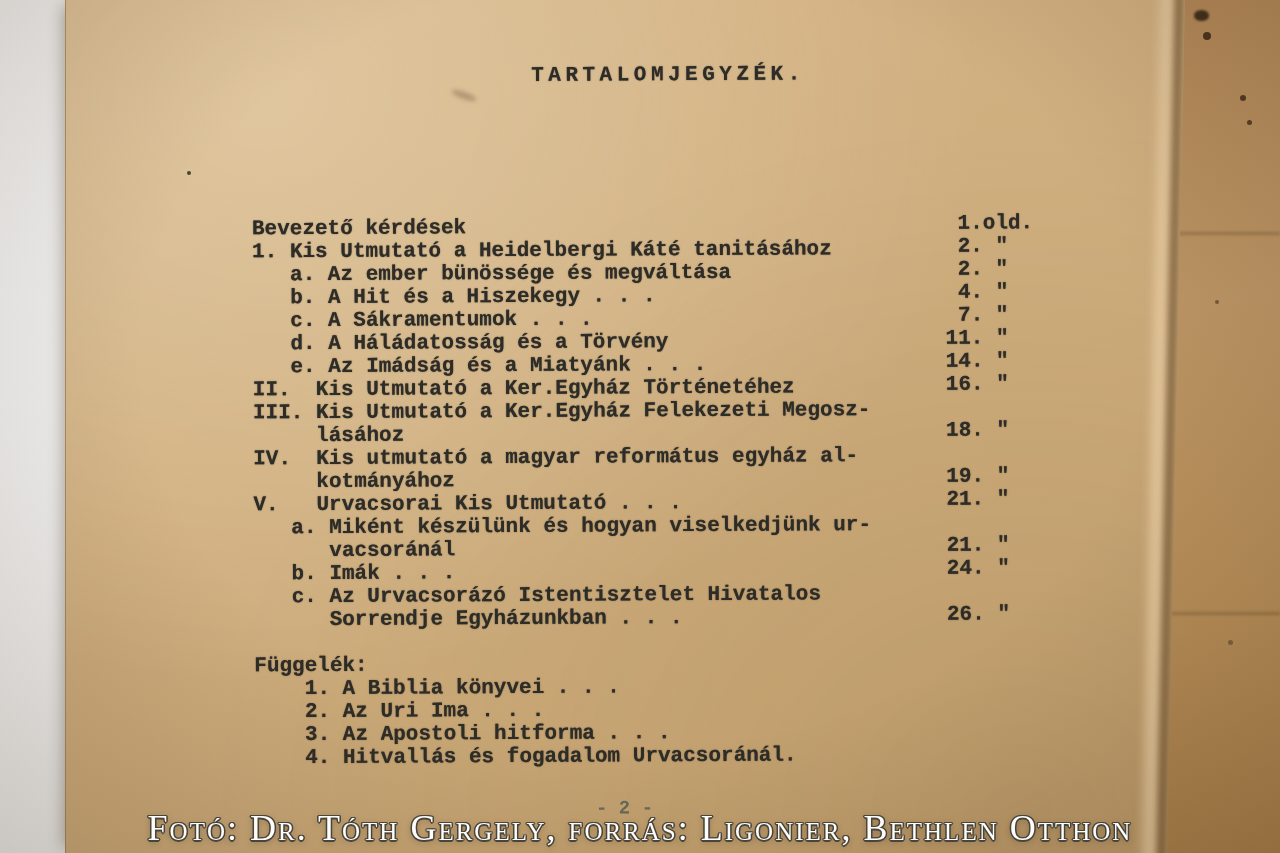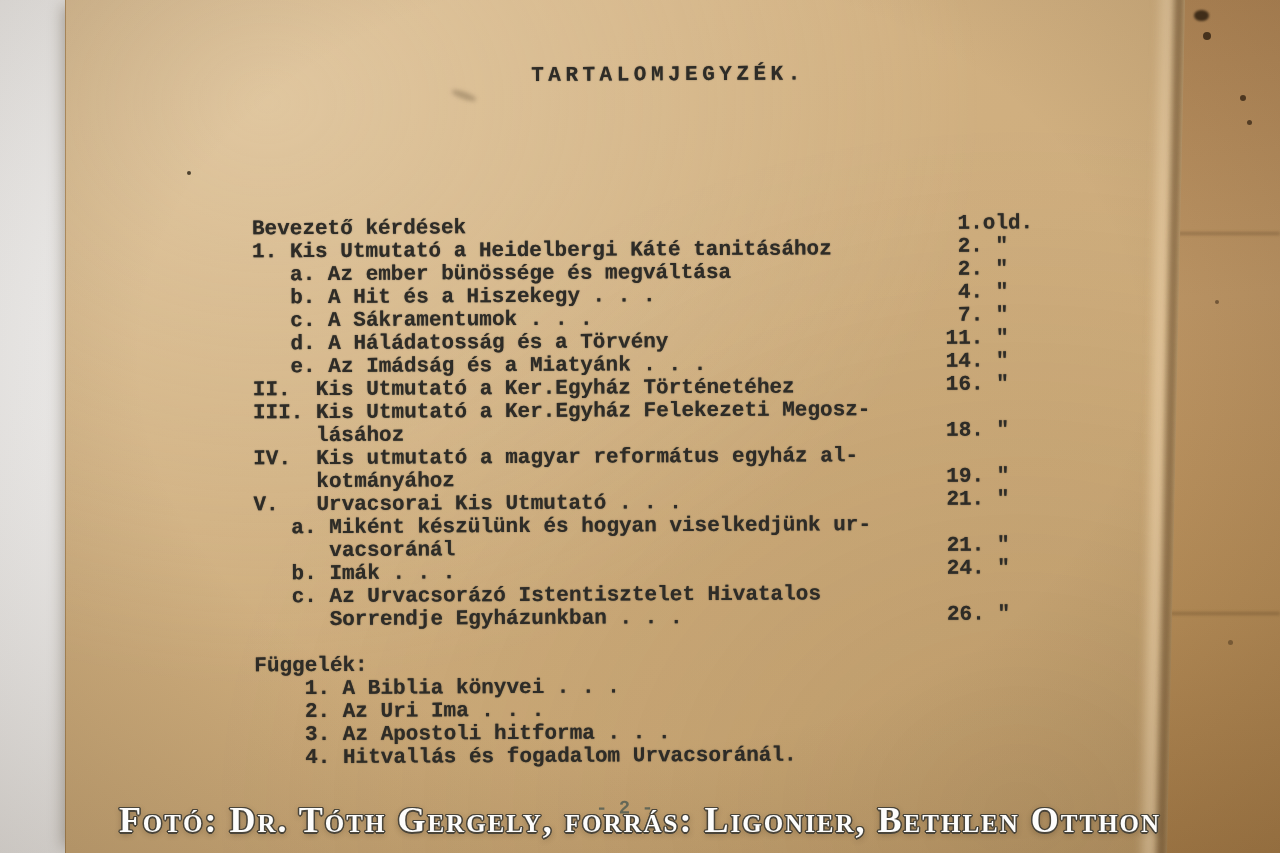--- a/index.html
+++ b/index.html
@@ -52,22 +52,22 @@
     background:linear-gradient(175deg,#b28757 0%,#bb9464 35%,#b68d58 70%,#aa7f4a 100%);
     clip-path:polygon(35px 0%,100% 0%,100% 100%,17px 100%);
   }
   .crease{position:absolute;left:20px;width:110px;height:3px;
     background:rgba(80,55,25,0.30);filter:blur(1.5px);}
   .vignette{
     position:absolute;inset:0;pointer-events:none;
     background:radial-gradient(ellipse at 50% 42%, transparent 55%, rgba(55,38,18,0.20) 100%);
   }
   .caption{
-    position:absolute;left:0;right:0;bottom:12px;text-align:center;
-    font-family:"Liberation Serif",serif;font-weight:bold;
+    position:absolute;left:0;right:0;bottom:4px;text-align:center;
+    font-family:"Liberation Serif",serif;font-weight:normal;
     font-variant:small-caps;font-size:36px;letter-spacing:2px;
     color:#fdfdfc;white-space:nowrap;
     text-shadow:
       -1.5px 0 0 #4a453a, 1.5px 0 0 #4a453a, 0 -1.5px 0 #4a453a, 0 1.5px 0 #4a453a,
       -1px -1px 0 #4a453a, 1px -1px 0 #4a453a, -1px 1px 0 #4a453a, 1px 1px 0 #4a453a,
       0 2px 6px rgba(50,38,20,0.45);
   }
 </style>
 </head>
 <body>

